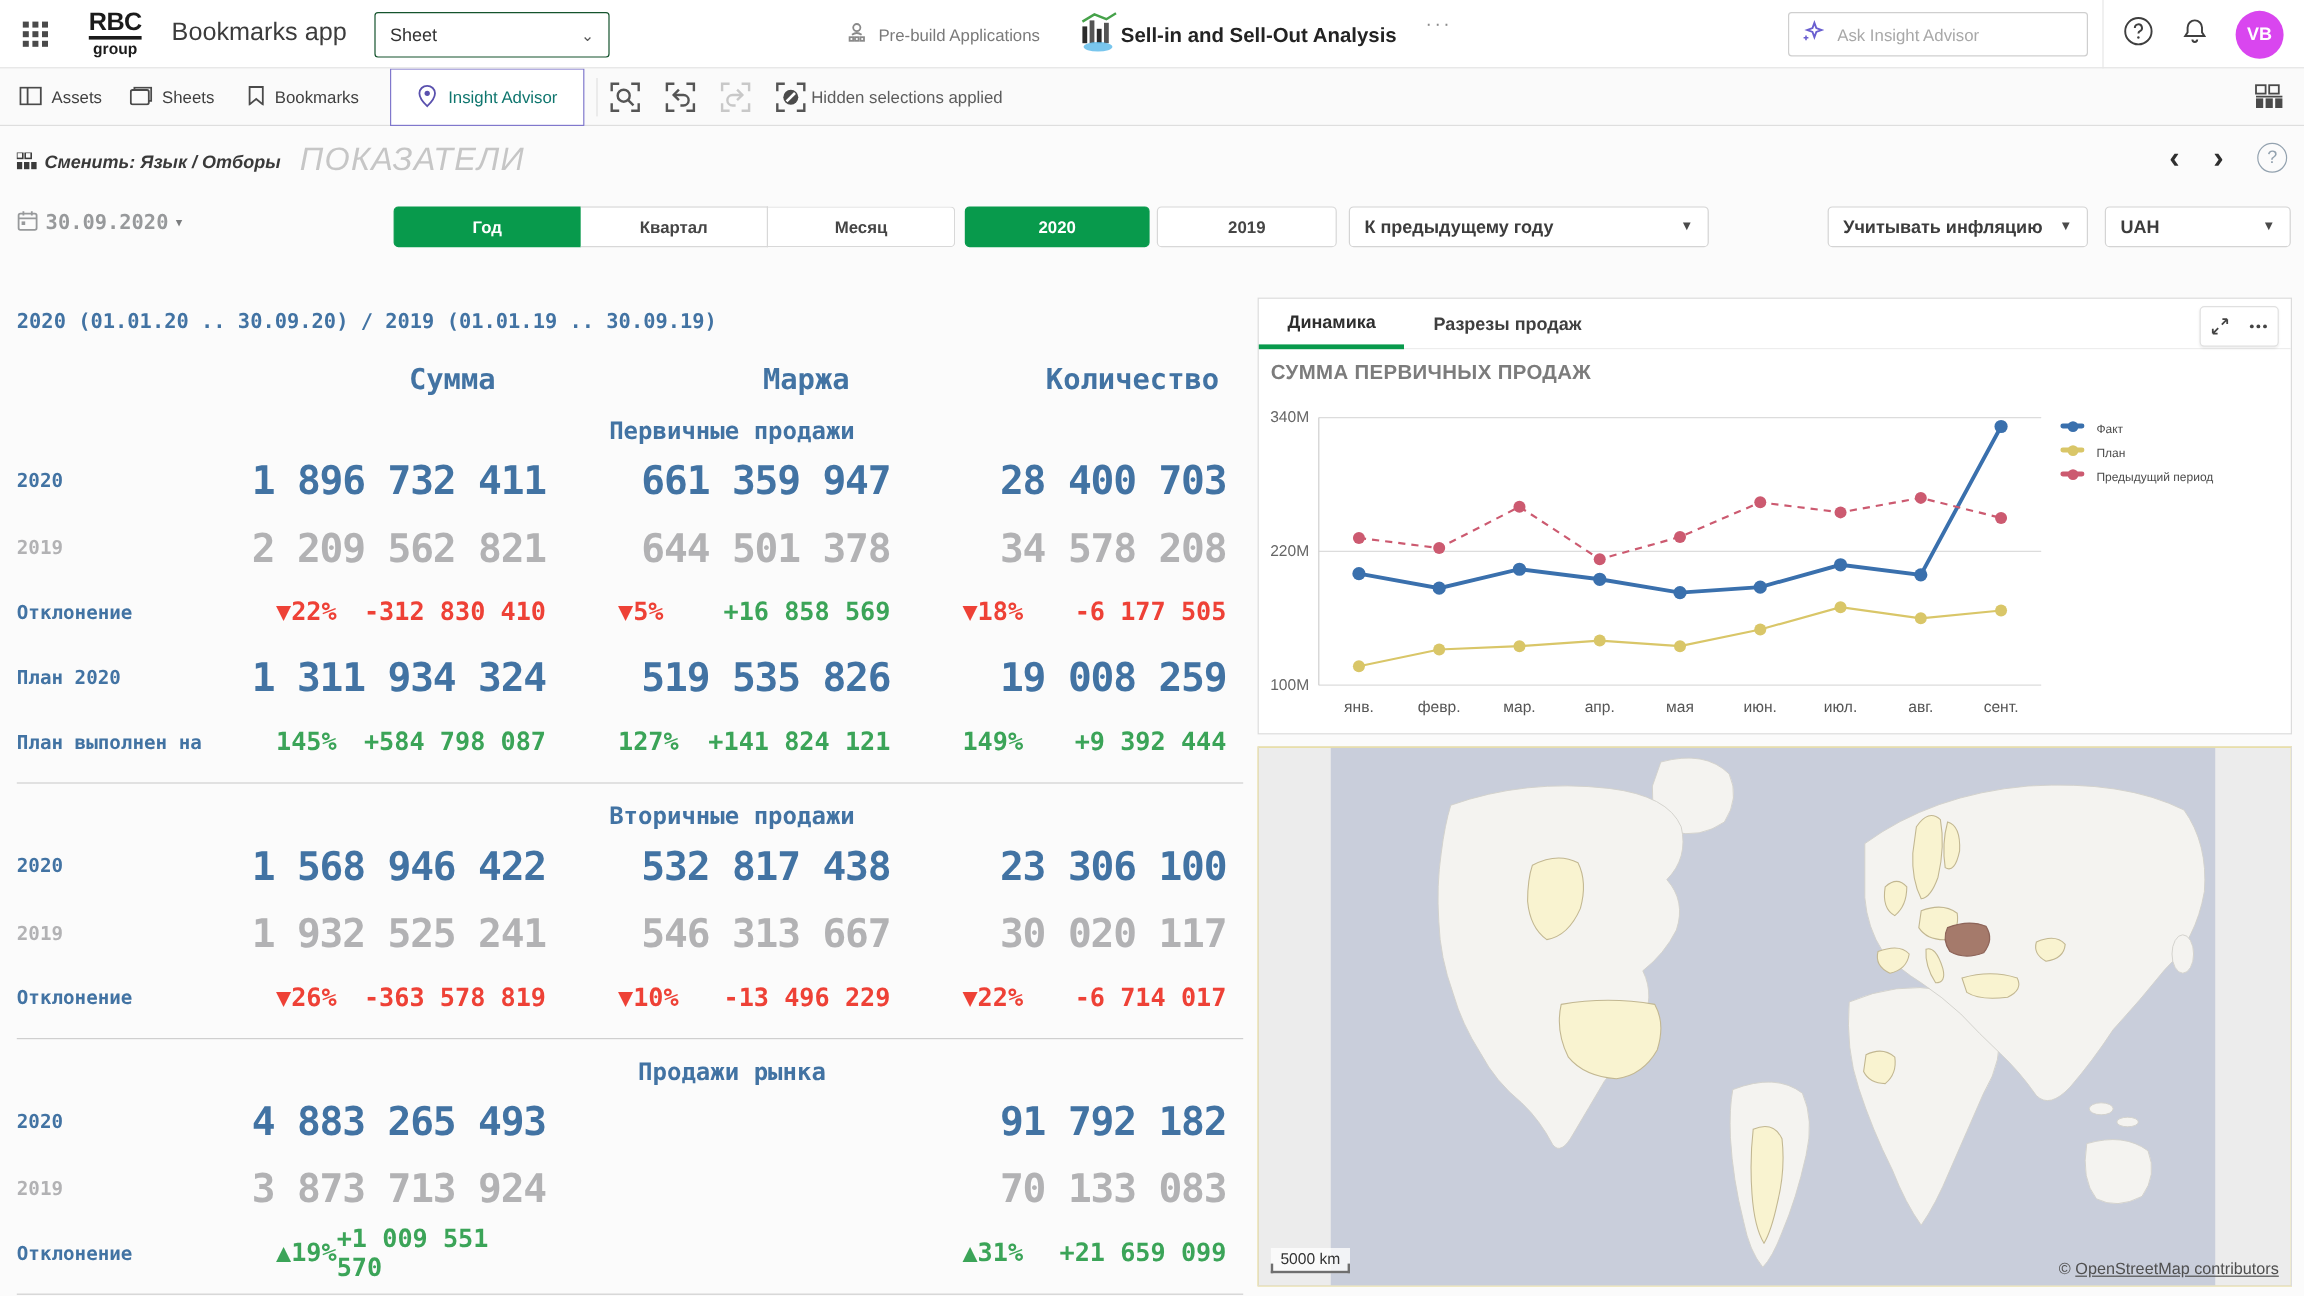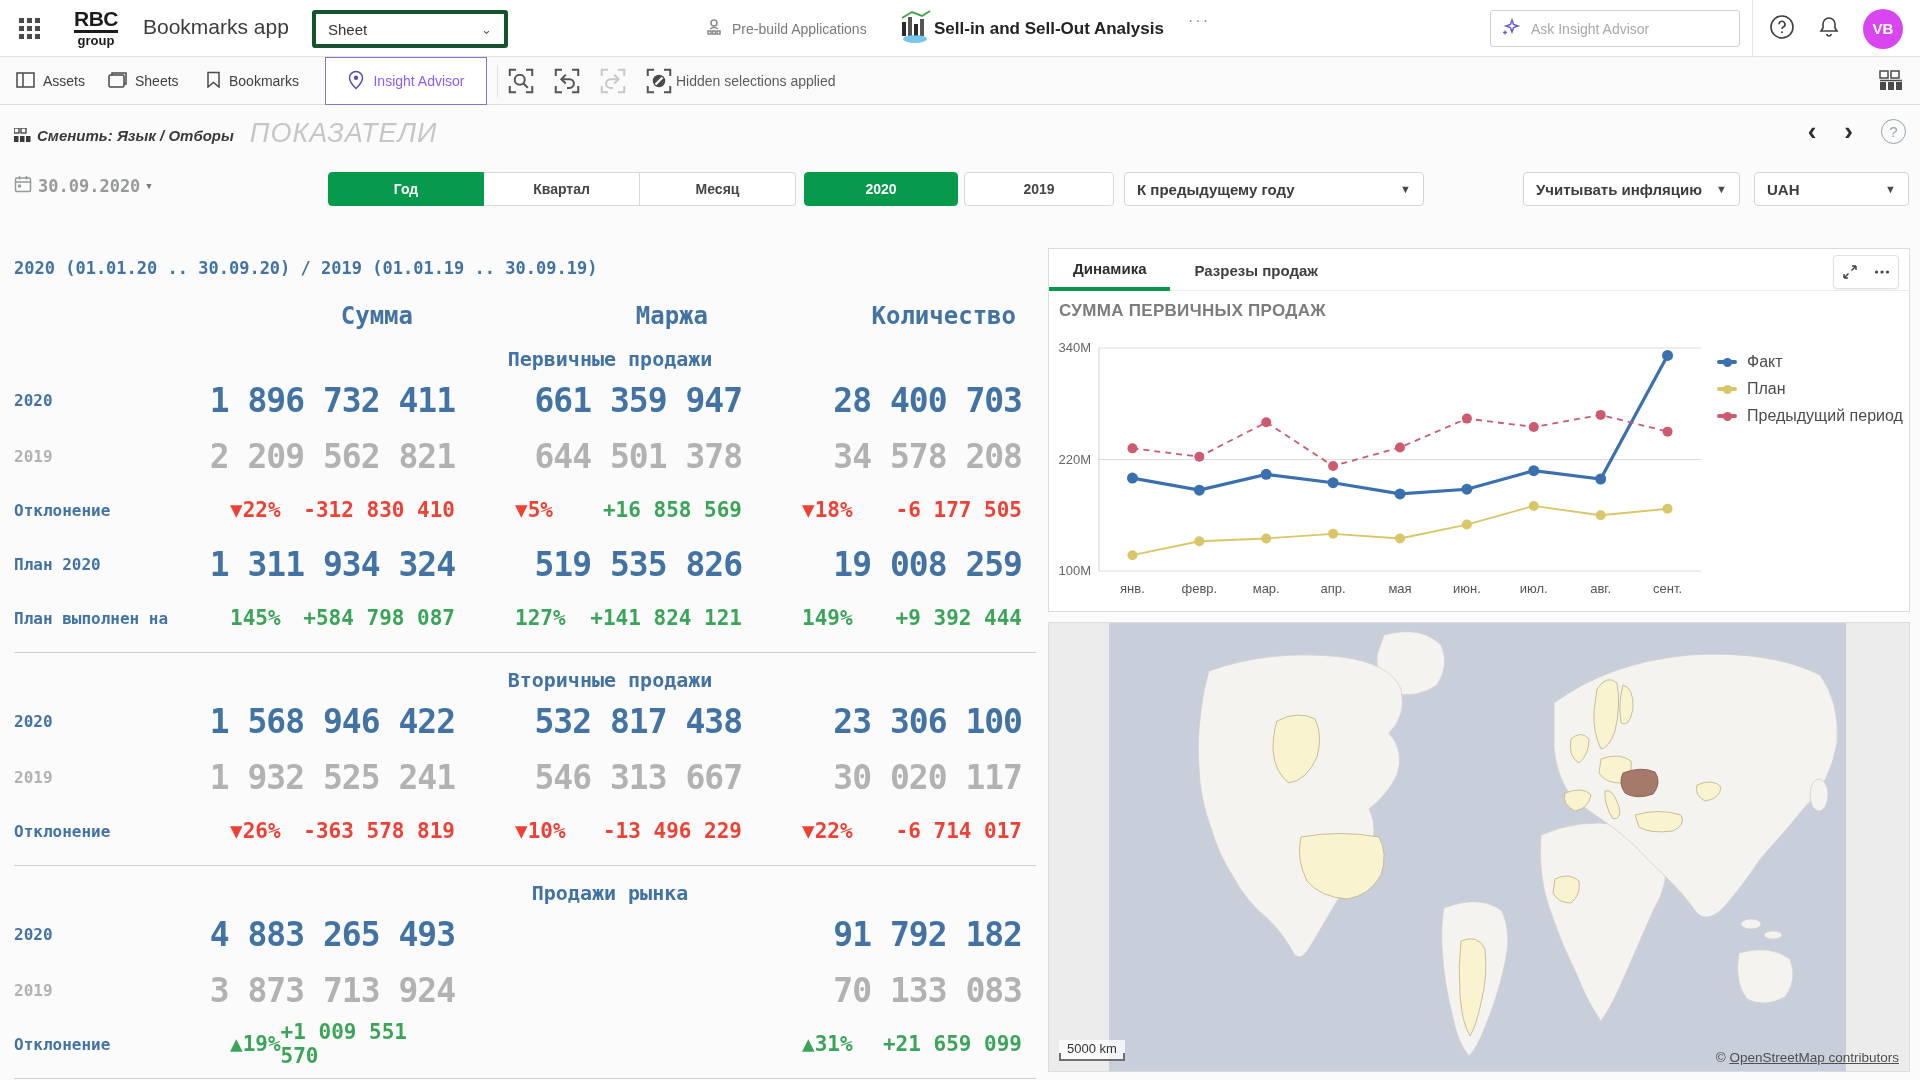--- a/index.html
+++ b/index.html
@@ -9,21 +9,21 @@
   .mono{font-family:"DejaVu Sans Mono",monospace;}
 
   
   .topbar{position:absolute;left:0;top:0;width:1920px;height:57px;background:#fff;
           border-bottom:1px solid #e3e3e3;z-index:5;}
   .launcher{position:absolute;left:18px;top:17px;width:24px;height:24px;cursor:pointer;}
   .rbc-logo{position:absolute;left:74px;top:8px;text-align:center;color:#1b1b1b;line-height:1;}
   .rbc-logo .l1{font-size:21px;font-weight:900;letter-spacing:-.5px;border-bottom:3px solid #1b1b1b;padding-bottom:1px;}
   .rbc-logo .l2{font-size:13px;font-weight:800;margin-top:1px;}
   .app-title{position:absolute;left:143px;top:15px;font-size:21px;color:#3c3c3c;}
-  .sheet-select{position:absolute;left:312px;top:10px;width:196px;height:38px;border:4px solid #14532d;
+  .sheet-select{position:absolute;left:312px;top:10px;width:196px;height:38px;border:1px solid #14532d;
                 border-radius:3px;background:#fff;display:flex;align-items:center;justify-content:space-between;
                 padding:0 12px;font-size:15px;color:#333;cursor:pointer;}
   .chev{font-size:13px;color:#555;}
   .prebuild{position:absolute;left:704px;top:17px;display:flex;align-items:center;gap:8px;color:#7a7a7a;font-size:14px;cursor:pointer;}
   .analysis{position:absolute;left:898px;top:10px;display:flex;align-items:center;cursor:pointer;}
   .analysis .ttl{font-size:17px;font-weight:700;color:#232323;}
   .dots-h{position:absolute;left:1188px;top:12px;color:#8b8b8b;font-size:16px;letter-spacing:2px;cursor:pointer;}
   .askbox{position:absolute;left:1490px;top:10px;width:250px;height:37px;border:1px solid #cfcfcf;border-radius:3px;
           background:#fff;display:flex;align-items:center;padding:0 10px;gap:8px;}
   .askbox input{border:none;outline:none;flex:1;font-size:14px;color:#333;font-family:"Liberation Sans",sans-serif;}
@@ -33,21 +33,21 @@
   .avatar{width:40px;height:40px;border-radius:50%;background:#d946ef;color:#fff;font-weight:700;font-size:15px;
           display:flex;align-items:center;justify-content:center;cursor:pointer;}
 
   
   .toolbar{position:absolute;left:0;top:57px;width:1920px;height:48px;background:#fafafa;
            border-bottom:1px solid #dedede;z-index:4;}
   .tb-item{position:absolute;top:0;height:48px;display:flex;align-items:center;gap:8px;
            font-size:14px;color:#404040;cursor:pointer;}
   .tb-assets{left:16px;} .tb-sheets{left:108px;} .tb-bookmarks{left:206px;justify-content:space-between;}
   .tb-insight{left:325px;width:162px;justify-content:center;background:#fff;border:1px solid #8078cc;
-              color:#8b5cf6;font-weight:400;}
+              color:#0f766e;font-weight:400;}
   .tb-sep{position:absolute;left:497px;top:8px;height:32px;border-left:1px solid #e2e2e2;}
   .selbtn{position:absolute;top:9px;width:30px;height:30px;cursor:pointer;}
   .hidden-sel{position:absolute;left:676px;top:0;height:48px;display:flex;align-items:center;
               color:#5c5c5c;font-size:14px;}
   .tb-grid-right{position:absolute;left:1878px;top:13px;cursor:pointer;}
 
   
   .sheet-head{position:absolute;left:0;top:112px;width:1920px;height:44px;}
   .switch-group{position:absolute;left:14px;top:8px;display:flex;align-items:flex-end;gap:6px;cursor:pointer;font-style:italic;}
   .switch-label{font-size:15px;font-weight:700;color:#3a3a3a;padding-bottom:3px;}
@@ -109,21 +109,21 @@
   .tabs{position:relative;height:42px;border-bottom:1px solid #ededed;display:flex;}
   .tab{height:42px;display:flex;align-items:center;padding:0 24px;font-size:15px;font-weight:700;
        color:#3f3f3f;cursor:pointer;}
   .tab.active{border-bottom:4px solid #089a4c;color:#2e2e2e;}
   .card-actions{position:absolute;right:10px;top:6px;height:34px;border:1px solid #e0e0e0;border-radius:4px;
                 background:#fff;display:flex;align-items:center;box-shadow:0 1px 2px rgba(0,0,0,.06);}
   .card-actions .act{width:32px;height:34px;display:flex;align-items:center;justify-content:center;cursor:pointer;color:#444;}
   .chart-title{position:absolute;left:10px;top:52px;font-size:17px;font-weight:700;color:#7c7c7c;letter-spacing:.3px;}
   #trend-plot{position:absolute;left:4px;top:84px;}
   .legend{position:absolute;left:668px;top:104px;display:flex;flex-direction:column;gap:9px;}
-  .legend-item{display:flex;align-items:center;gap:10px;font-size:16px;color:#4c4c4c;}
+  .legend-item{display:flex;gap:10px;font-size:10px;color:#4c4c4c;}
   .legend-mark{position:relative;width:20px;height:4px;border-radius:2px;}
   .legend-dot{position:absolute;left:6px;top:-2.5px;width:9px;height:9px;border-radius:50%;}
 
   
   .map-card{position:absolute;left:1048px;top:622px;width:862px;height:450px;background:#fde047;
             border:1px solid #dcdcdc;overflow:hidden;}
   .scalebar{position:absolute;left:10px;bottom:10px;background:rgba(255,255,255,.75);padding:1px 8px 3px 8px;
             font-size:13px;color:#333;border-bottom:2px solid #6f6f6f;}
   .scalebar::before,.scalebar::after{content:"";position:absolute;bottom:-2px;width:2px;height:8px;background:#6f6f6f;}
   .scalebar::before{left:0;} .scalebar::after{right:0;}

